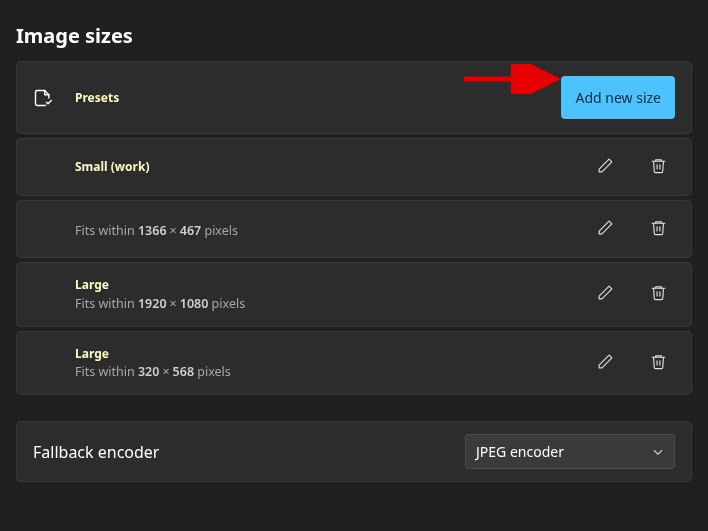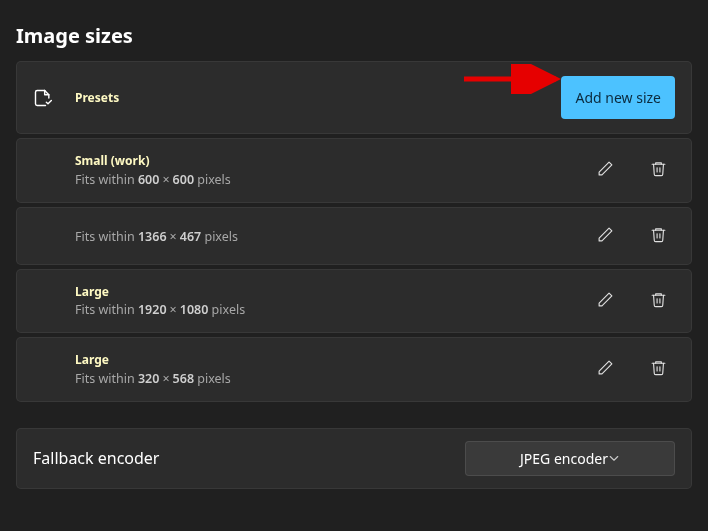--- a/index.html
+++ b/index.html
@@ -99,21 +99,21 @@
   }
   .select-label { flex: 1 1 auto; font-size: 16px; color: #fff; }
   .select-box {
     flex: 0 0 210px;
     background: rgba(255,255,255,0.07);
     border: 1px solid rgba(255,255,255,0.09);
     border-radius: 4px;
     padding: 7px 10px;
     display: flex;
     align-items: center;
-    justify-content: center;
+    justify-content: space-between;
     font-size: 14px;
     color: #fff;
     cursor: pointer;
   }
   .select-box svg { width: 12px; height: 12px; color: #c8c8c8; }
 
   
   .arrow-annot {
     position: absolute;
     top: 64px;
@@ -141,21 +141,20 @@
       <div class="item-title">Presets</div>
     </div>
     <button class="btn-primary">Add new size</button>
   </div>
 
   <div id="preset-list">
       <div class="card preset-row">
         <div class="leading-space"></div>
         <div class="item-text">
           <div class="item-title">Small (work)</div>
-          <div class="item-sub"><span>Fits within</span> <span class="dim">600</span><span class="sep">×</span><span class="dim">600</span> <span>pixels</span></div>
         </div>
         <div class="actions">
           <button class="icon-btn">
             <span><svg viewBox="0 0 24 24" fill="none" stroke="currentColor" stroke-width="1.6" stroke-linecap="round" stroke-linejoin="round">
                 <path d="M17 3l4 4L7 21H3v-4L17 3z"></path>
               </svg></span>
           </button>
           <button class="icon-btn">
             <span><svg viewBox="0 0 24 24" fill="none" stroke="currentColor" stroke-width="1.6" stroke-linecap="round" stroke-linejoin="round">
                 <path d="M3 6h18"></path>

